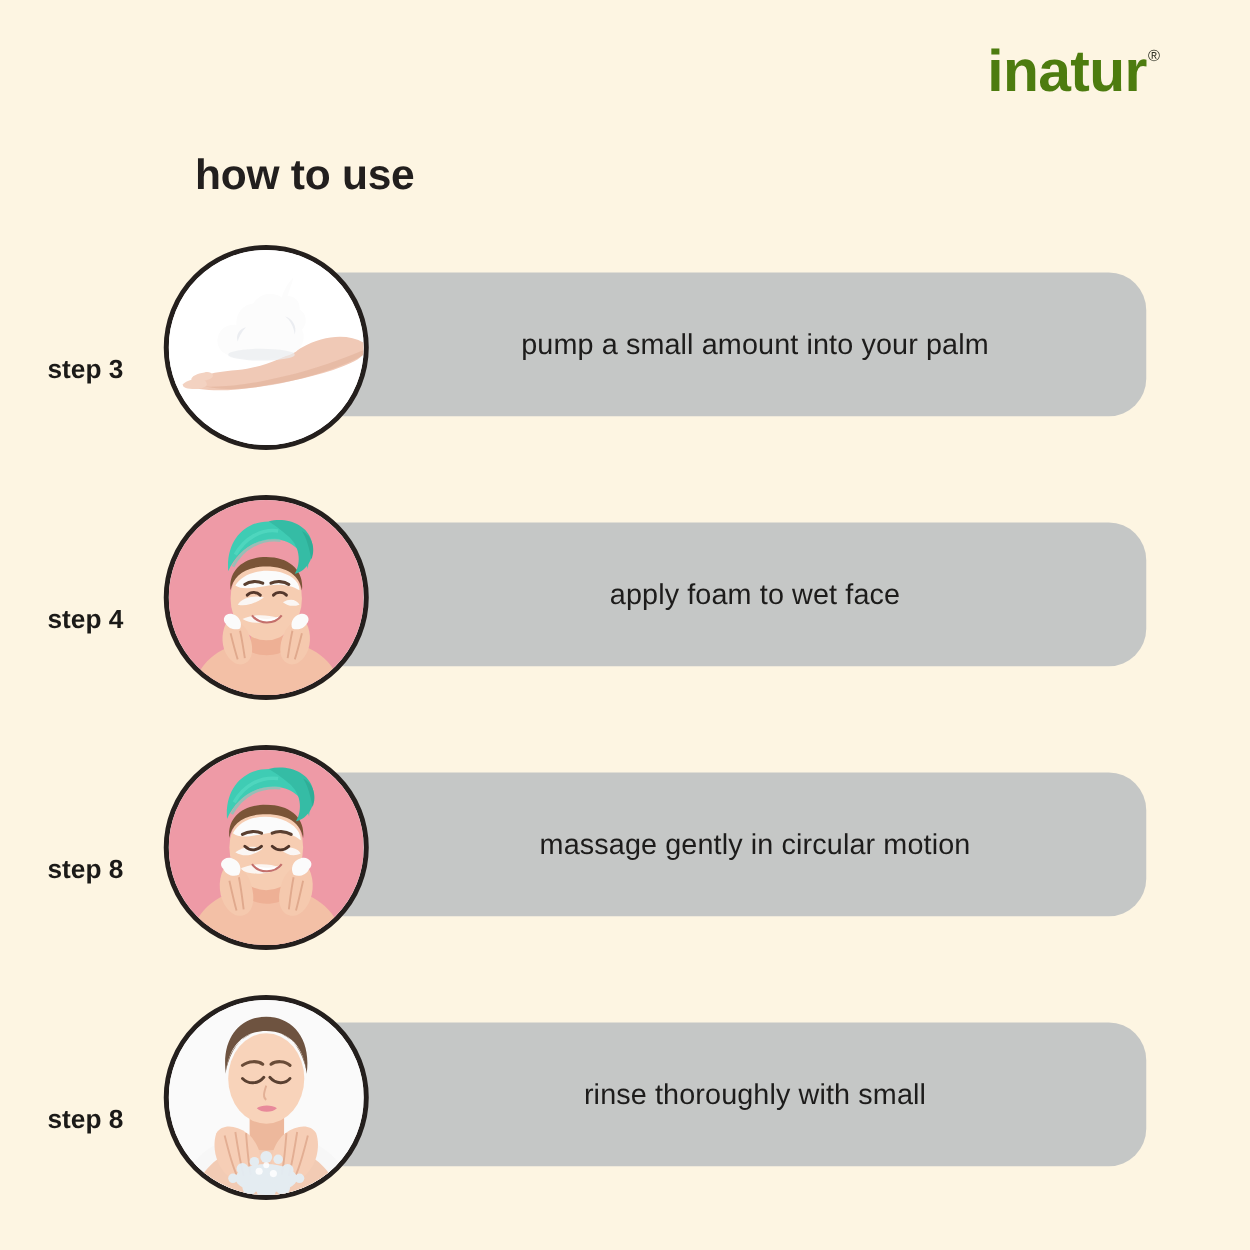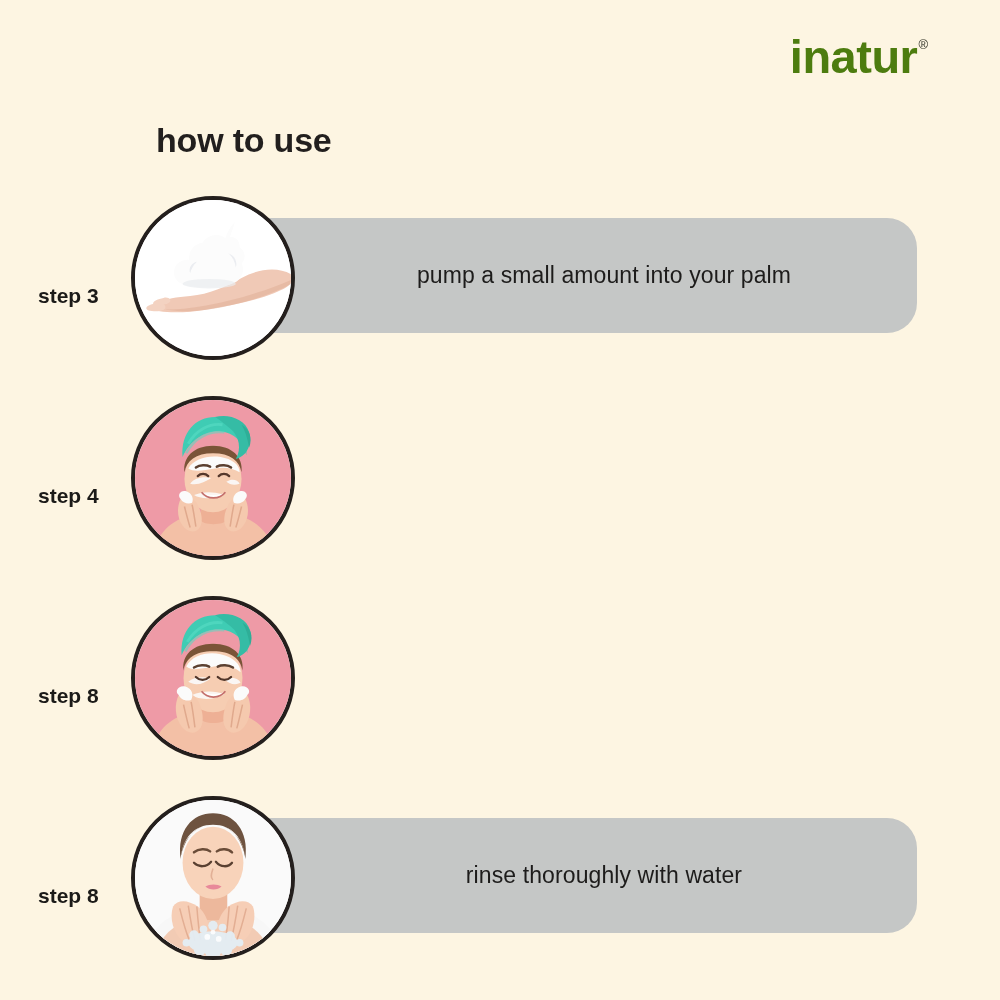--- a/index.html
+++ b/index.html
@@ -142,20 +142,23 @@
           <path d="M58 77 C56 71 60 66 65 65 C61 69 59 73 58 77 Z" fill="#E6E9ED" opacity="0.8"></path>
           <path d="M98 56 C104 58 108 64 106 71 C105 64 102 59 98 56 Z" fill="#E6E9ED" opacity="0.8"></path>
           <ellipse cx="78" cy="88" rx="28" ry="5" fill="#E9ECEF" opacity="0.7"></ellipse>
         </g>
       </svg>
     </div>
   </div>
 
   <div class="step-row">
     <div class="step-label">step 4</div>
+    <div class="step-bar">
+      <div class="step-bar-text">apply foam to wet face</div>
+    </div>
     <div class="step-thumb">
       <svg viewBox="0 0 164 164" xmlns="http://www.w3.org/2000/svg">
         <rect width="164" height="164" fill="#EE9AA6"></rect>
 
         <path d="M20 164 C22 136 44 124 62 120 L104 120 C122 124 143 136 146 164 Z" fill="#F3C0A6"></path>
 
         <path d="M69 104 L96 104 L96 126 C96 132 69 132 69 126 Z" fill="#EEB095"></path>
 
         <ellipse cx="82" cy="83" rx="30" ry="35" fill="#F6CDB2"></ellipse>
 
@@ -189,20 +192,23 @@
         <path d="M104 110 C102 119 101 127 100 133" stroke="#E0A98D" stroke-width="1.6" fill="none"></path>
 
         <path d="M48 104 C44 100 48 94 54 96 C60 98 62 104 60 108 C56 110 50 108 48 104 Z" fill="#FBFBFB"></path>
         <path d="M116 104 C120 100 116 94 110 96 C104 98 102 104 104 108 C108 110 114 108 116 104 Z" fill="#FBFBFB"></path>
       </svg>
     </div>
   </div>
 
   <div class="step-row">
     <div class="step-label">step 8</div>
+    <div class="step-bar">
+      <div class="step-bar-text">massage gently in circular motion</div>
+    </div>
     <div class="step-thumb">
       <svg viewBox="0 0 164 164" xmlns="http://www.w3.org/2000/svg">
         <rect width="164" height="164" fill="#EE9AA6"></rect>
         <path d="M18 164 C20 134 42 122 60 118 L104 118 C122 122 144 134 147 164 Z" fill="#F3C0A6"></path>
         <path d="M69 102 L96 102 L96 124 C96 131 69 131 69 124 Z" fill="#EEB095"></path>
         <ellipse cx="82" cy="82" rx="31" ry="36" fill="#F6CDB2"></ellipse>
 
         <path d="M54 70 C60 58 76 54 90 57 C103 60 111 67 111 76 C104 70 94 68 83 70 C70 72 60 75 54 70 Z" fill="#FBFBFB"></path>
         <path d="M56 86 C62 81 72 80 79 83 C72 88 64 91 56 86 Z" fill="#FBFBFB" opacity="0.9"></path>
         <path d="M95 84 C102 80 109 83 111 87 C105 90 99 88 95 84 Z" fill="#FBFBFB" opacity="0.9"></path>
@@ -231,21 +237,21 @@
         <path d="M105 107 C103 117 102 126 101 134" stroke="#E0A98D" stroke-width="1.6" fill="none"></path>
         <path d="M46 100 C41 96 46 89 53 91 C60 93 62 100 59 105 C54 107 48 105 46 100 Z" fill="#FBFBFB"></path>
         <path d="M118 100 C123 96 118 89 111 91 C104 93 102 100 105 105 C110 107 116 105 118 100 Z" fill="#FBFBFB"></path>
       </svg>
     </div>
   </div>
 
   <div class="step-row">
     <div class="step-label">step 8</div>
     <div class="step-bar">
-      <div class="step-bar-text">rinse thoroughly with water</div>
+      <div class="step-bar-text">rinse thoroughly with small</div>
     </div>
     <div class="step-thumb">
       <svg viewBox="0 0 164 164" xmlns="http://www.w3.org/2000/svg">
         <rect width="164" height="164" fill="#FAFAFA"></rect>
 
         <path d="M10 164 C14 132 40 118 62 114 L102 114 C124 118 150 132 154 164 Z" fill="#F7F7F7"></path>
         <path d="M22 164 C26 140 46 128 64 124 L100 124 C118 128 138 140 142 164 Z" fill="#F2CBB4"></path>
 
         <path d="M68 92 L97 92 L97 122 C97 128 68 128 68 122 Z" fill="#EDB89C"></path>
 

